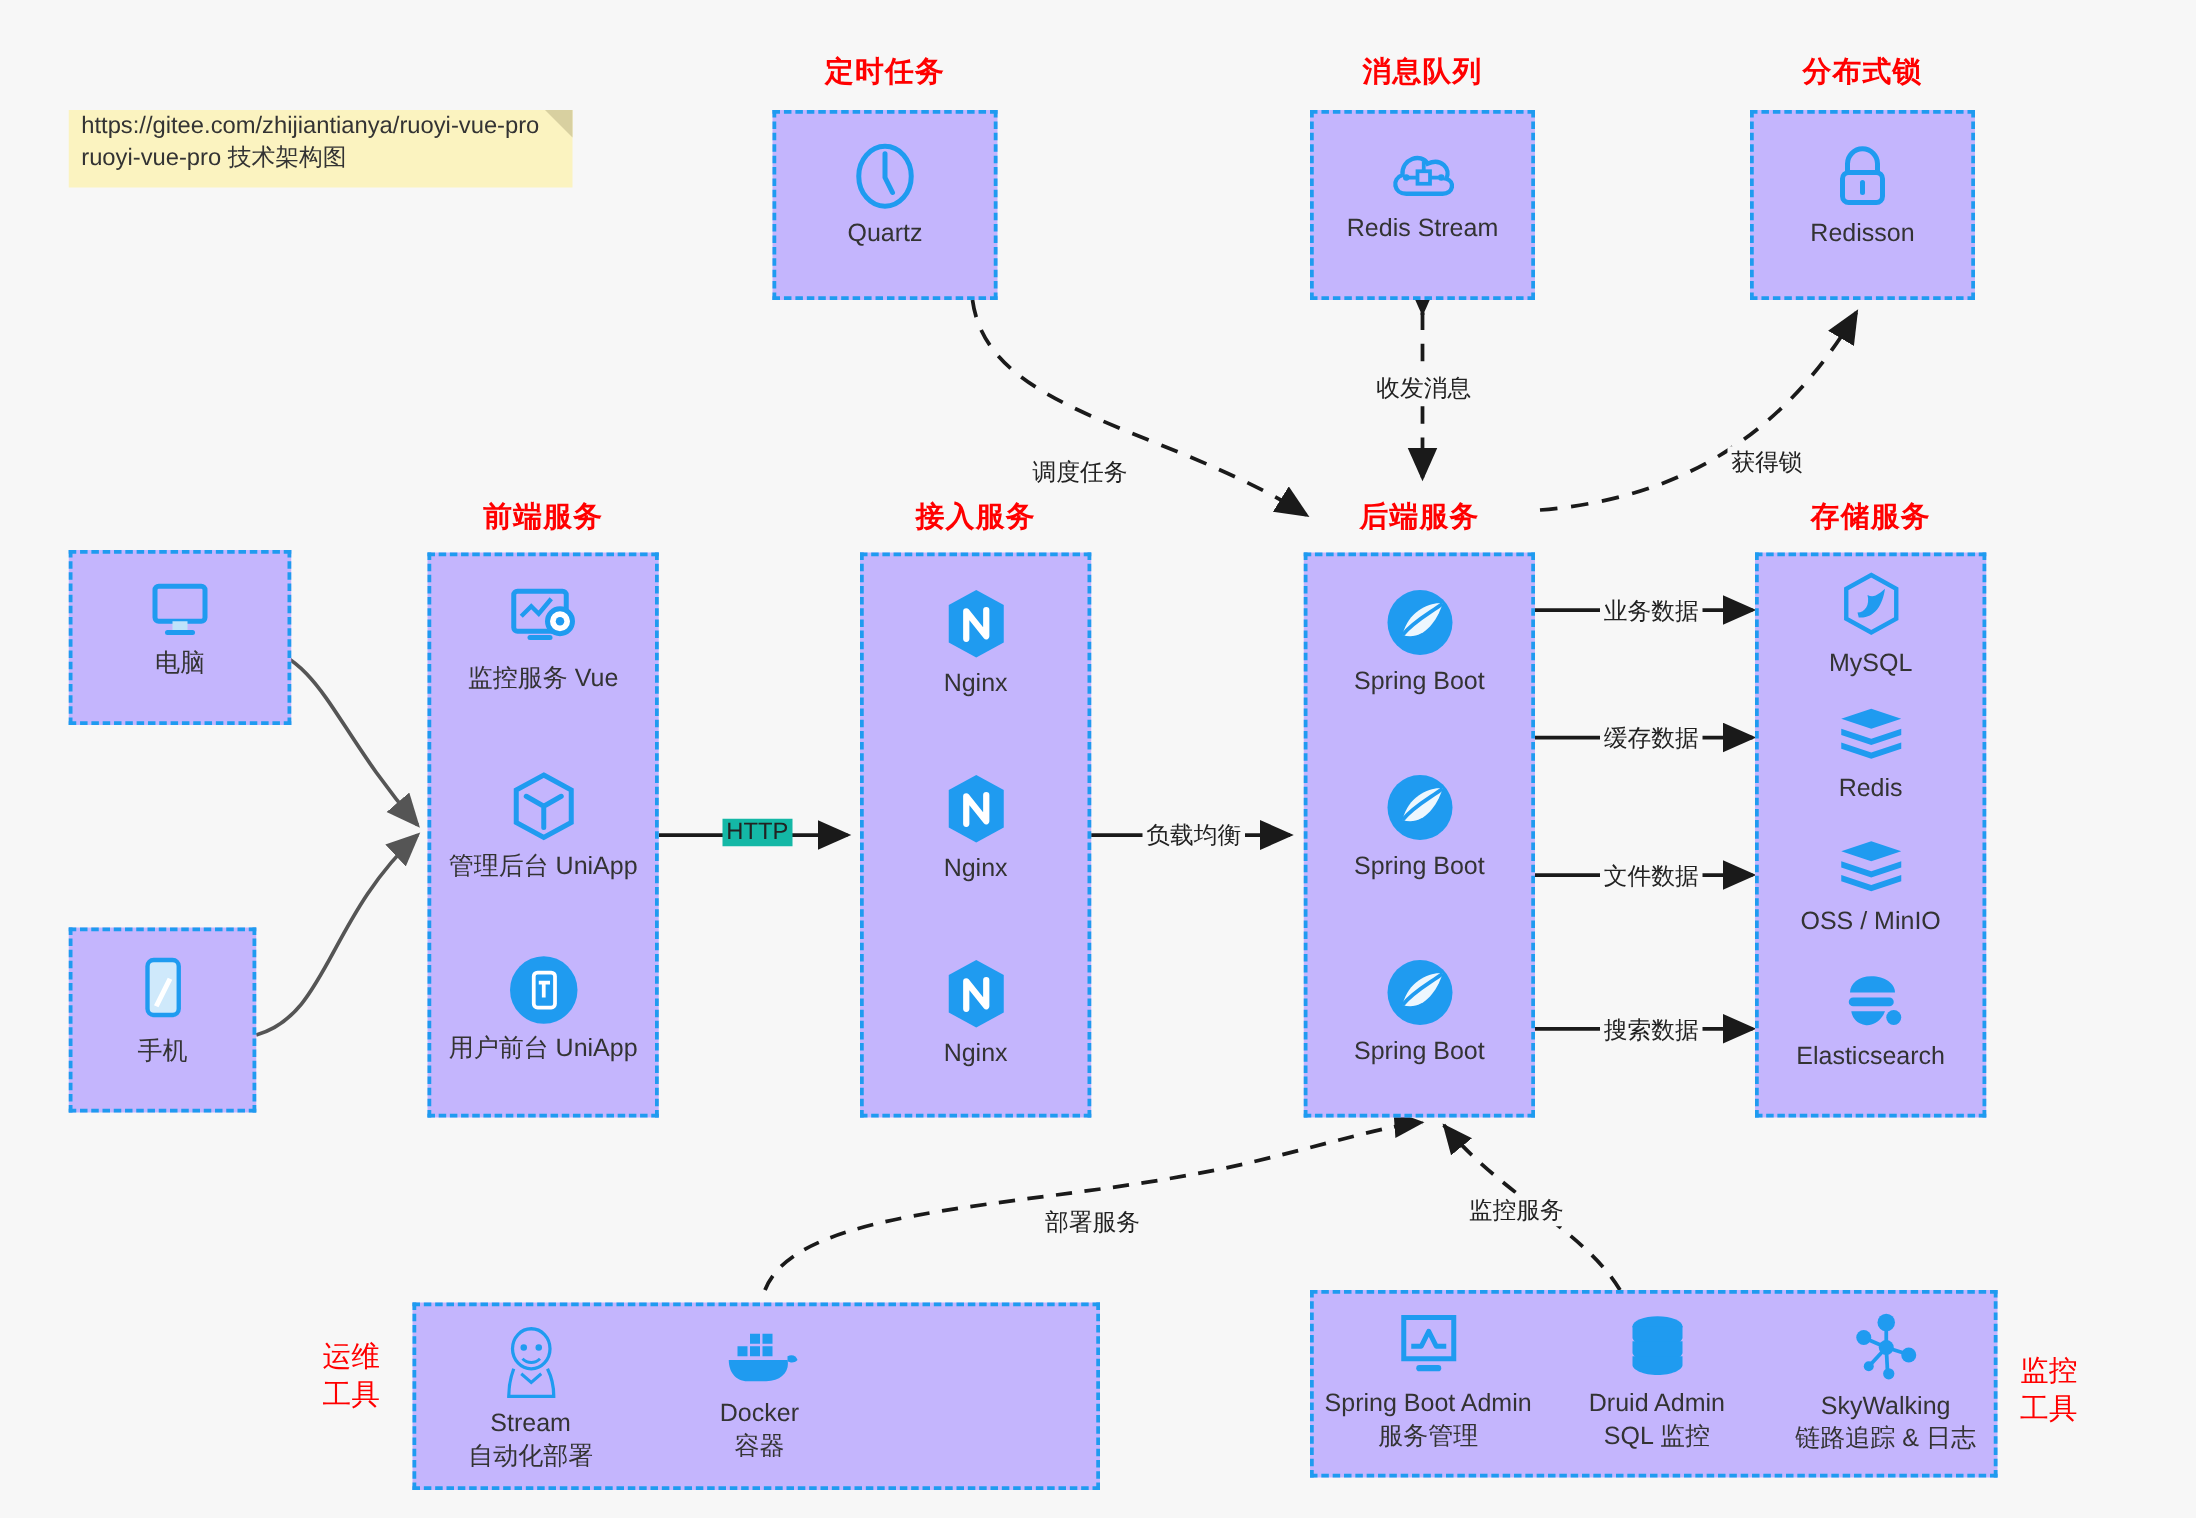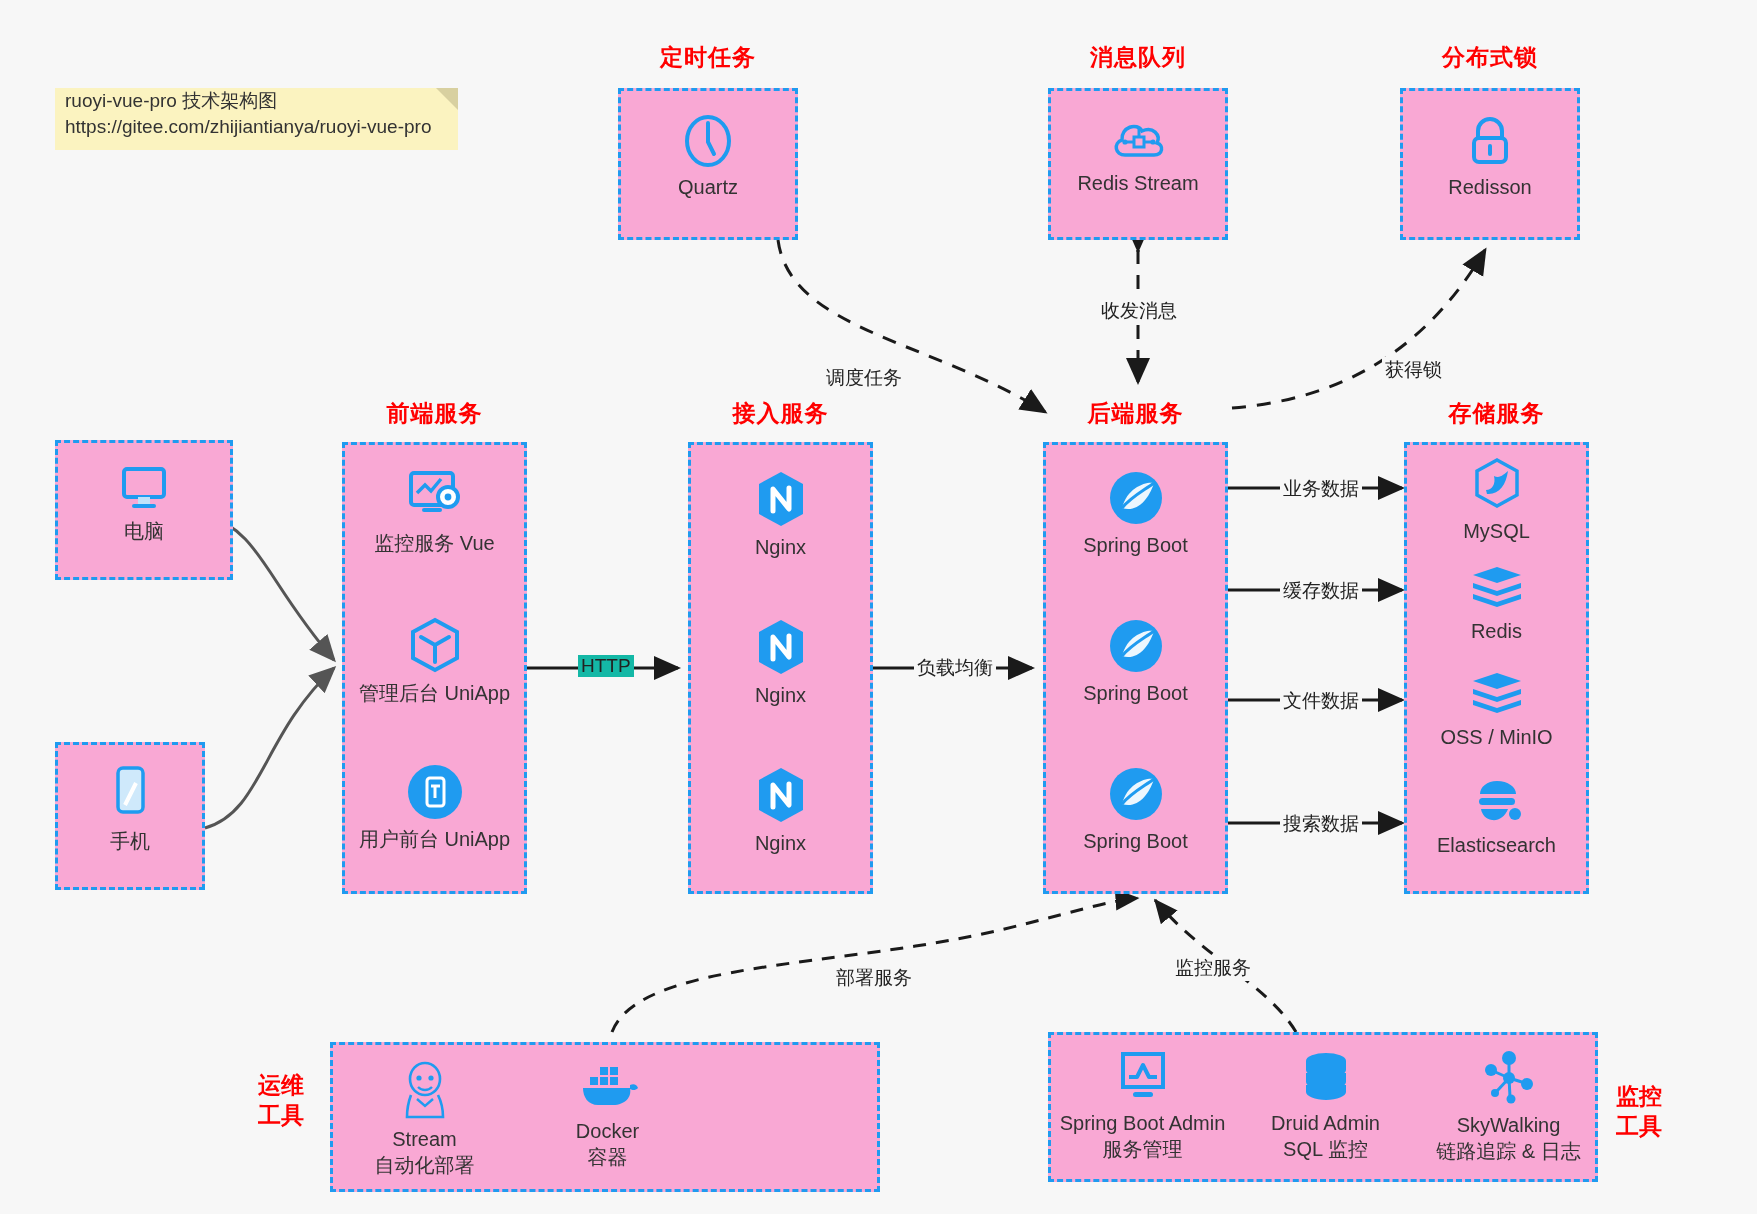--- a/index.html
+++ b/index.html
@@ -9,21 +9,21 @@
     font-family:"Liberation Sans","DejaVu Sans",sans-serif;
     overflow:hidden;
     position:relative;
   }
   #stage{position:absolute;left:0;top:0;width:1757px;height:1214px;}
   svg#wires{position:absolute;left:0;top:0;width:1757px;height:1214px;pointer-events:none;}
 
   
   .gbox{
     position:absolute;
-    background:#f9a8d4;
+    background:#c4b5fd;
     border:3px dashed #1f9bf0;
     box-sizing:border-box;
     z-index:2;
     text-decoration:underline;
   }
   .gtitle{
     position:absolute;
     color:#ff0000;
     font-weight:bold;
     font-size:23px;
@@ -82,21 +82,21 @@
     background:#f7f7f7;
     white-space:nowrap;
     z-index:5;
     padding:0 3px;
   }
   .elabel.onwhite{background:#14b8a6;}
 
   
   .sidetag{
     position:absolute;
-    color:#ff0000;font-weight:bold;font-size:23px;
+    color:#ff0000;font-weight:normal;font-size:23px;
     line-height:30px;text-align:center;white-space:nowrap;z-index:3;
   }
 </style>
 </head>
 <body>
 
 <div id="stage">
 
   <svg id="wires" viewBox="0 0 1757 1214">
     <defs>
@@ -130,22 +130,22 @@
 
     <path d="M1232,408 C1330,400 1420,360 1485,250" fill="none" stroke="#1a1a1a" stroke-width="3" stroke-dasharray="14 11" marker-end="url(#arrBlack)"></path>
 
     <path d="M612,1032 C640,960 840,968 1000,930 C1060,916 1110,900 1138,898" fill="none" stroke="#1a1a1a" stroke-width="3" stroke-dasharray="13 10" marker-end="url(#arrBlackS)"></path>
 
     <path d="M1296,1032 C1268,985 1200,955 1155,900" fill="none" stroke="#1a1a1a" stroke-width="3" stroke-dasharray="13 10" marker-end="url(#arrBlackS)"></path>
   </svg>
 
   <div id="note">
     <div class="fold"></div>
+    <div class="ln">https://gitee.com/zhijiantianya/ruoyi-vue-pro</div>
     <div class="ln">ruoyi-vue-pro 技术架构图</div>
-    <div class="ln">https://gitee.com/zhijiantianya/ruoyi-vue-pro</div>
   </div>
 
   <div class="gtitle" style="left:618px;top:42px;width:180px;">定时任务</div>
   <div class="gbox" style="left:618px;top:88px;width:180px;height:152px;">
     <div class="node" style="top:22px;">
       <span class="ico">
         <svg width="56" height="56" viewBox="0 0 56 56">
           <ellipse cx="28" cy="28" rx="21" ry="24" fill="none" stroke="#1f9bf0" stroke-width="4"></ellipse>
           <path d="M28 10 L28 29 L34 41" fill="none" stroke="#1f9bf0" stroke-width="4" stroke-linecap="round"></path>
         </svg>

